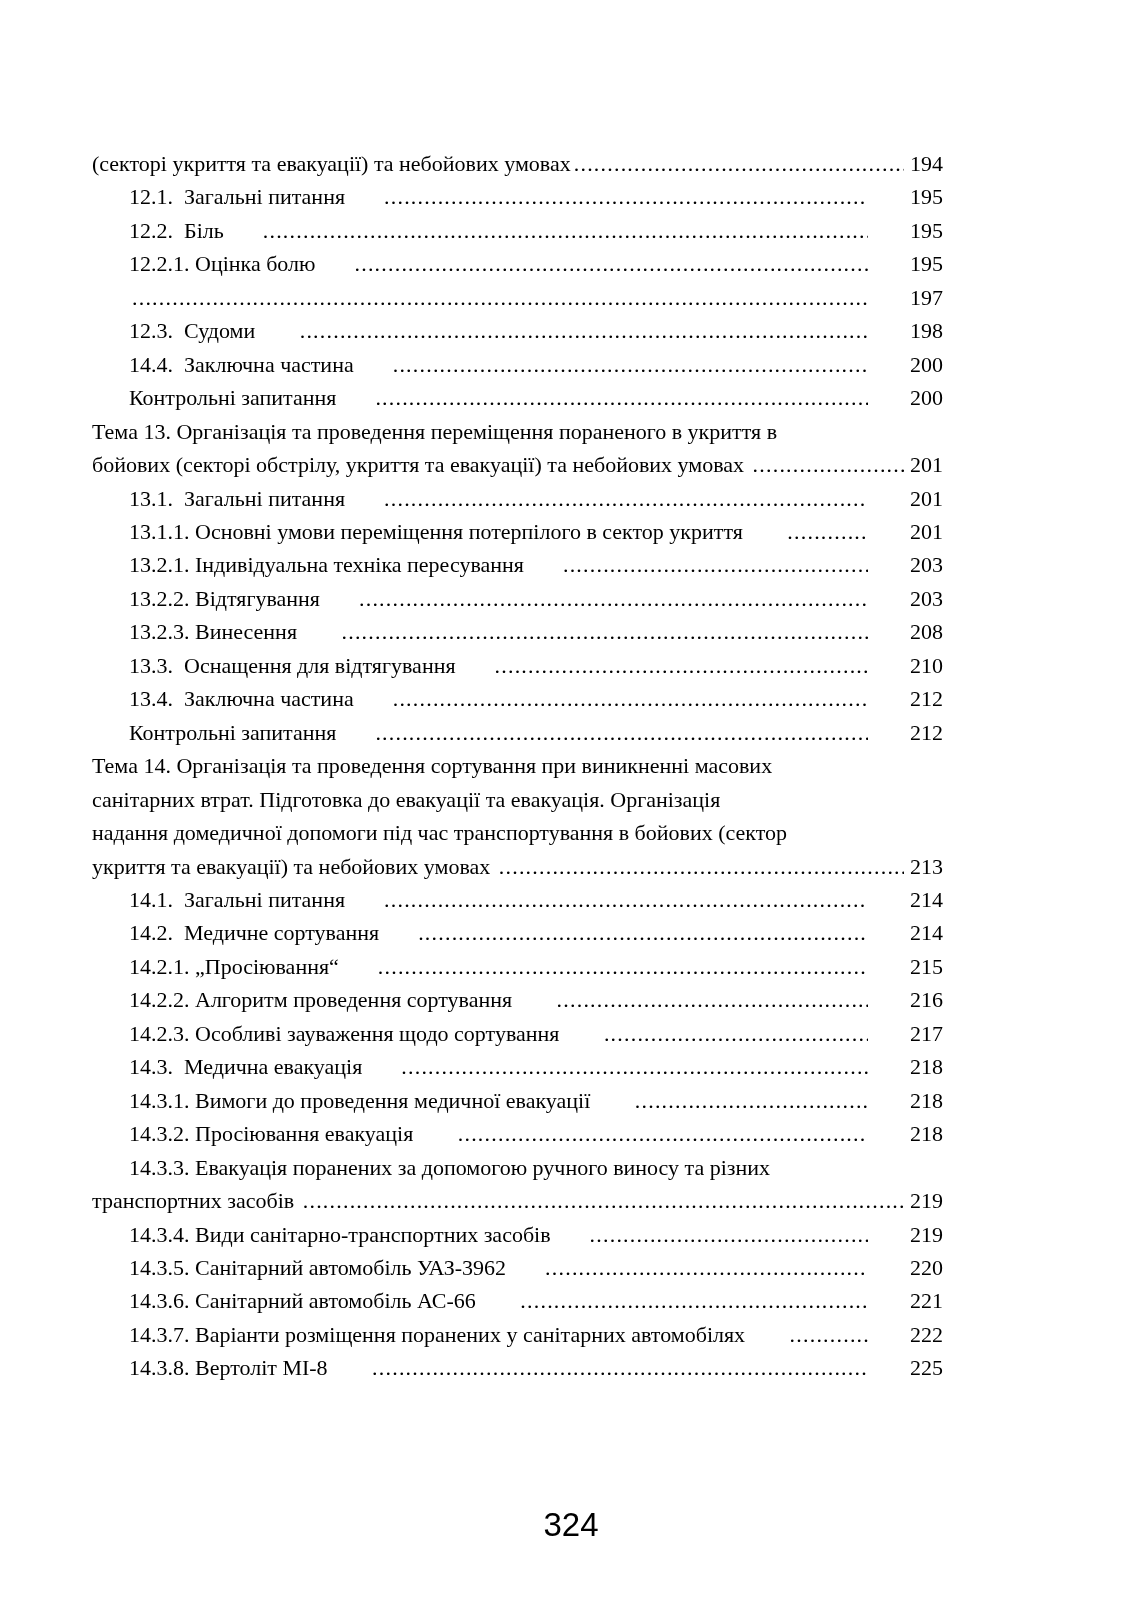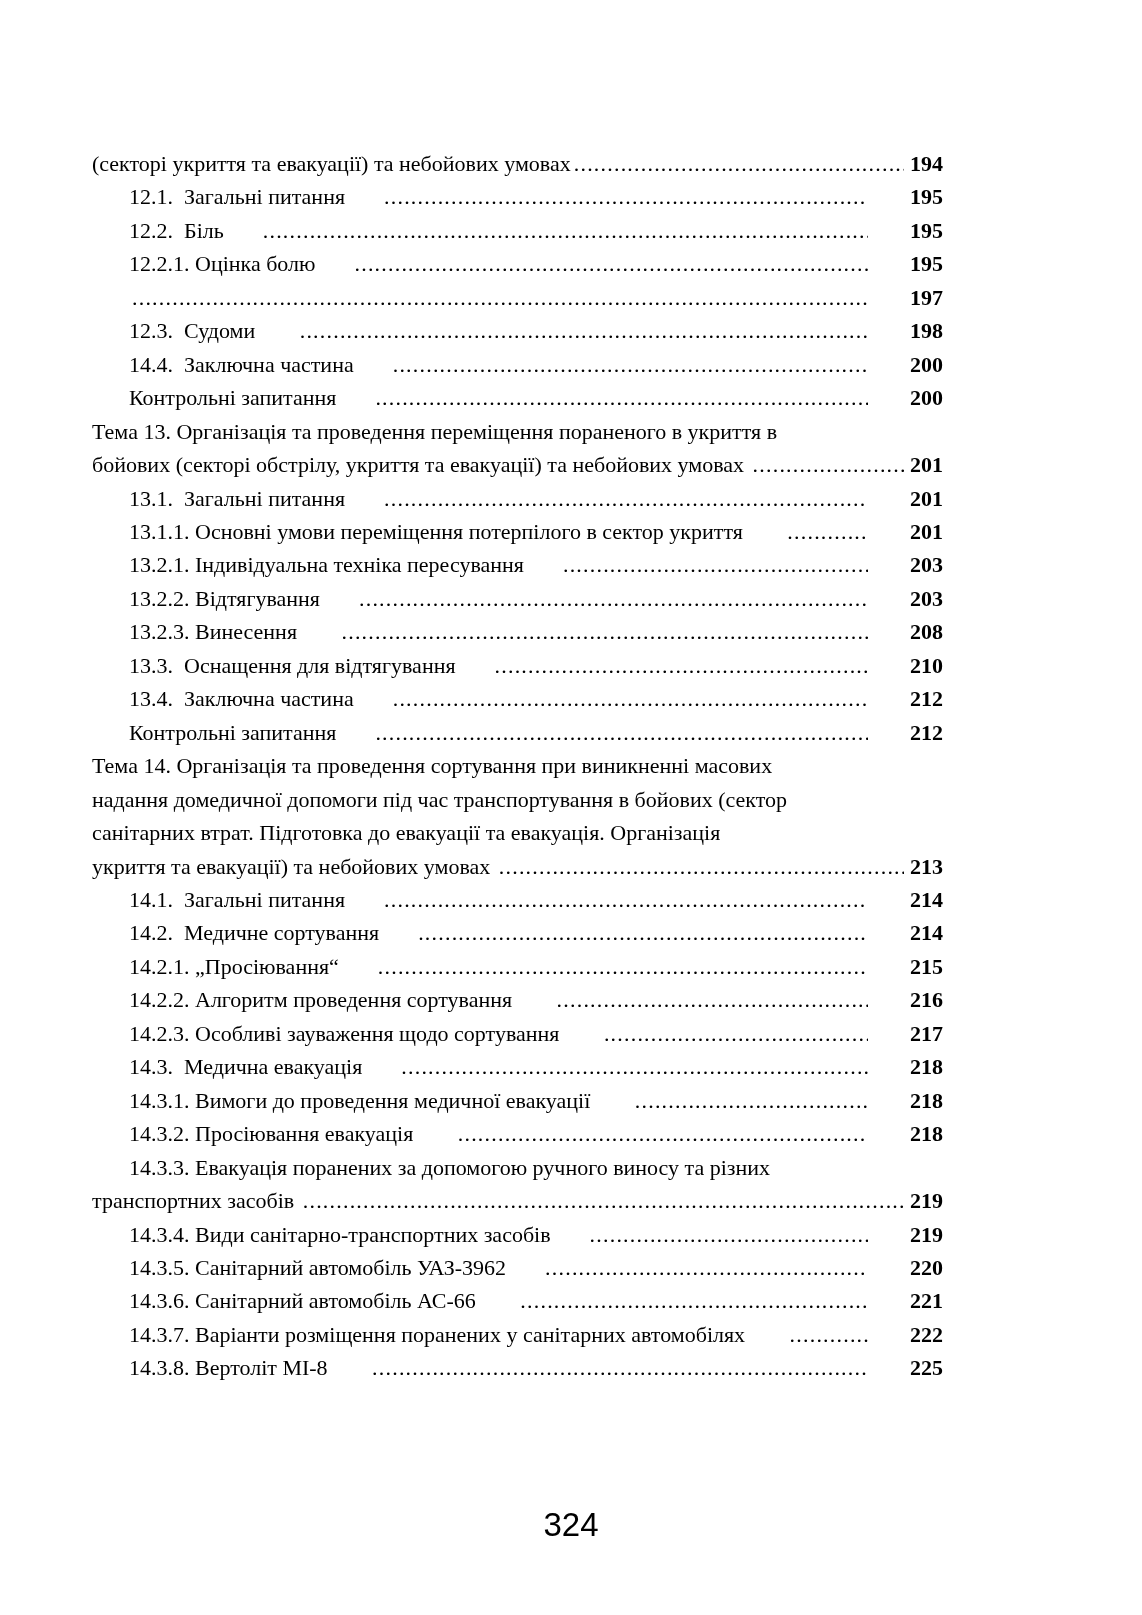--- a/index.html
+++ b/index.html
@@ -43,21 +43,20 @@
     margin-left: 3px;
   }
   .leader::before {
     content: "................................................................................................................................................................";
     letter-spacing: 1.2px;
   }
   .pagenum {
     flex-shrink: 0;
     margin-left: 6px;
     text-align: right;
-    font-weight: bold;
   }
   .footer {
     position: absolute;
     left: 0;
     top: 1508px;
     width: 1142px;
     text-align: center;
     font-family: "Liberation Sans", "DejaVu Sans", sans-serif;
     font-size: 33px;
     line-height: 1;
@@ -79,22 +78,22 @@
     <div class="row"><span class="label">бойових (секторі обстрілу, укриття та евакуації) та небойових умовах </span><span class="leader"></span><span class="pagenum">201</span></div>
     <div class="row indent"><span class="label">13.1.  Загальні питання</span><span class="leader"></span><span class="pagenum">201</span></div>
     <div class="row indent"><span class="label">13.1.1. Основні умови переміщення потерпілого в сектор укриття </span><span class="leader"></span><span class="pagenum">201</span></div>
     <div class="row indent"><span class="label">13.2.1. Індивідуальна техніка пересування</span><span class="leader"></span><span class="pagenum">203</span></div>
     <div class="row indent"><span class="label">13.2.2. Відтягування</span><span class="leader"></span><span class="pagenum">203</span></div>
     <div class="row indent"><span class="label">13.2.3. Винесення </span><span class="leader"></span><span class="pagenum">208</span></div>
     <div class="row indent"><span class="label">13.3.  Оснащення для відтягування</span><span class="leader"></span><span class="pagenum">210</span></div>
     <div class="row indent"><span class="label">13.4.  Заключна частина</span><span class="leader"></span><span class="pagenum">212</span></div>
     <div class="row indent"><span class="label">Контрольні запитання</span><span class="leader"></span><span class="pagenum">212</span></div>
     <div class="row"><span class="label">Тема 14. Організація та проведення сортування при виникненні масових</span></div>
+    <div class="row"><span class="label">санітарних втрат. Підготовка до евакуації та евакуація. Організація</span></div>
     <div class="row"><span class="label">надання домедичної допомоги під час транспортування в бойових (сектор</span></div>
-    <div class="row"><span class="label">санітарних втрат. Підготовка до евакуації та евакуація. Організація</span></div>
     <div class="row"><span class="label">укриття та евакуації) та небойових умовах </span><span class="leader"></span><span class="pagenum">213</span></div>
     <div class="row indent"><span class="label">14.1.  Загальні питання</span><span class="leader"></span><span class="pagenum">214</span></div>
     <div class="row indent"><span class="label">14.2.  Медичне сортування</span><span class="leader"></span><span class="pagenum">214</span></div>
     <div class="row indent"><span class="label">14.2.1. „Просіювання“</span><span class="leader"></span><span class="pagenum">215</span></div>
     <div class="row indent"><span class="label">14.2.2. Алгоритм проведення сортування </span><span class="leader"></span><span class="pagenum">216</span></div>
     <div class="row indent"><span class="label">14.2.3. Особливі зауваження щодо сортування </span><span class="leader"></span><span class="pagenum">217</span></div>
     <div class="row indent"><span class="label">14.3.  Медична евакуація</span><span class="leader"></span><span class="pagenum">218</span></div>
     <div class="row indent"><span class="label">14.3.1. Вимоги до проведення медичної евакуації </span><span class="leader"></span><span class="pagenum">218</span></div>
     <div class="row indent"><span class="label">14.3.2. Просіювання евакуація </span><span class="leader"></span><span class="pagenum">218</span></div>
     <div class="row indent"><span class="label">14.3.3. Евакуація поранених за допомогою ручного виносу та різних</span></div>

